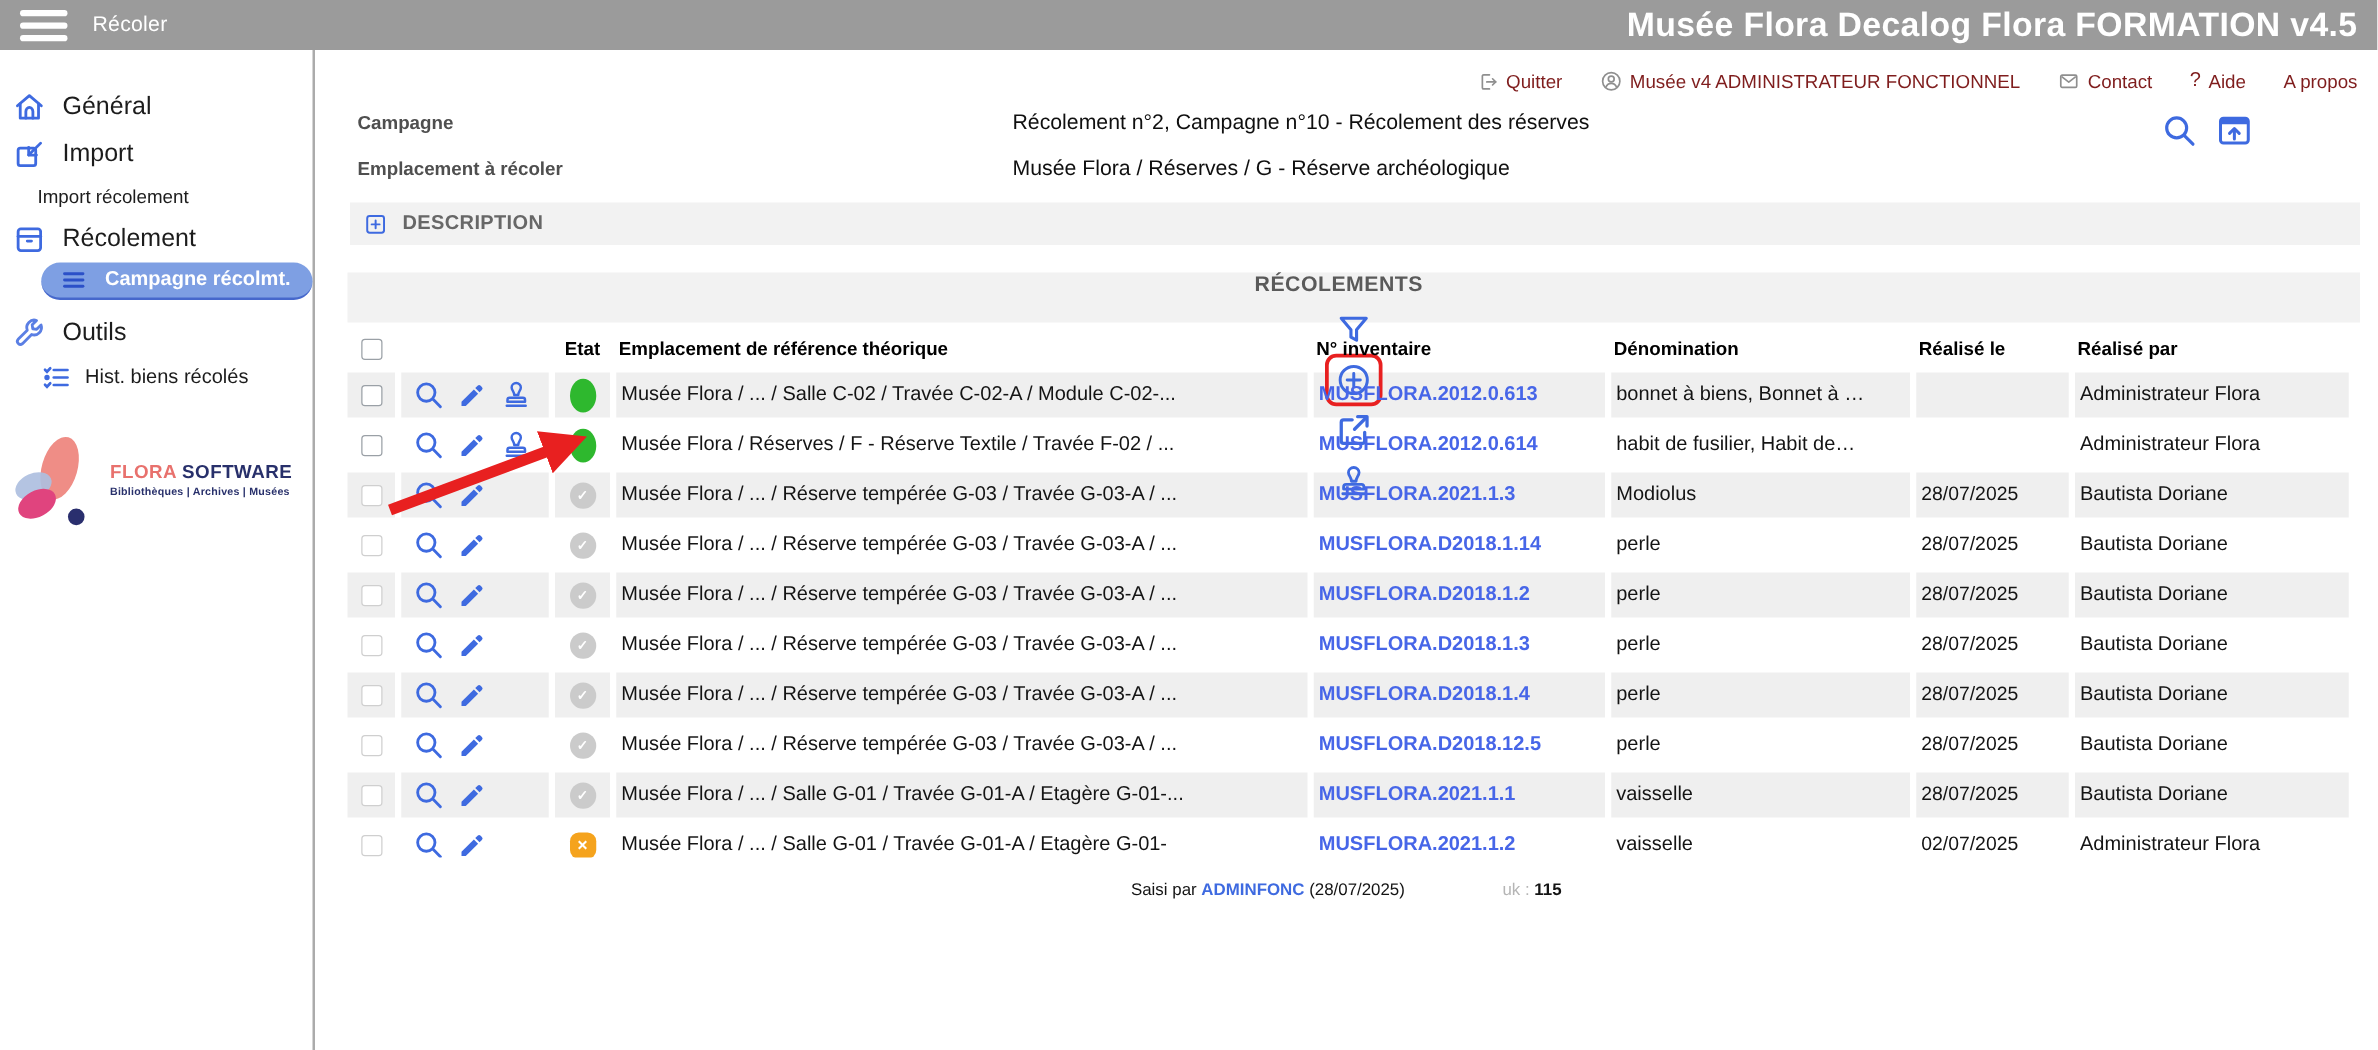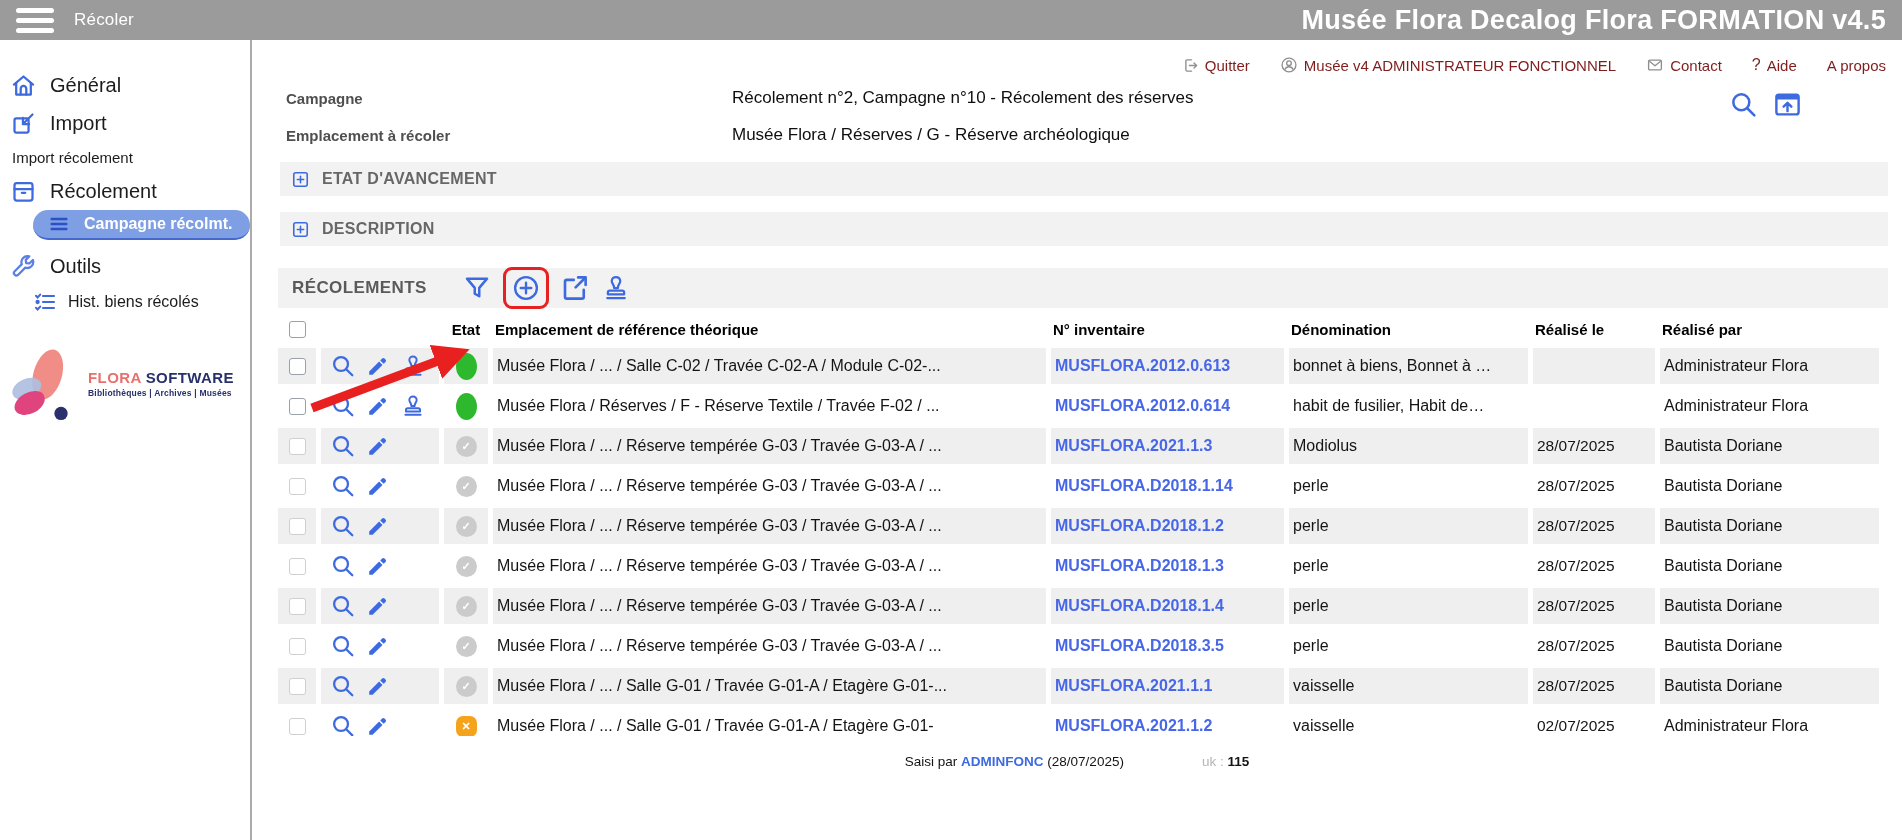--- a/index.html
+++ b/index.html
@@ -15,51 +15,51 @@
   .topbar-title { margin-left:auto; font-weight:bold; font-size:27px; letter-spacing:.3px; }
 
   
   .layout { display:flex; height:800px; }
   .sidebar { flex:0 0 252px; width:252px; border-right:2px solid #ababab; padding-top:26px; background:#fff; }
   .main { flex:1; position:relative; background:#fff; }
 
   
   .side-item { display:flex; align-items:center; gap:13px; padding-left:10px; height:38px; font-size:20px; color:#1c1c1c; cursor:pointer; }
   .side-item svg { flex:0 0 auto; }
-  .side-sub { height:30px; padding-left:12px; font-size:15px; }
+  .side-sub { height:30px; padding-left:30px; font-size:15px; }
   .side-sub2 { height:32px; padding-left:33px; font-size:16px; gap:11px; }
   .side-selected { height:30px; margin-left:33px; padding-left:15px; background:#7e9fe3; border-bottom:2px solid #4668cc; color:#fff; font-weight:bold; font-size:16px; display:flex; align-items:center; gap:14px; cursor:pointer;border-radius:15px; }
   .side-outils { margin-top:6px; height:40px; }
   .brand { margin-top:26px; display:flex; align-items:center; gap:8px; padding-left:4px; }
   .brand-text { line-height:1.25; }
   .brand-name { font-weight:bold; font-size:15px; letter-spacing:.4px; }
   .brand-name .flora { color:#e8716d; }
   .brand-name .software { color:#28306b; }
   .brand-tag { font-size:8.5px; font-weight:bold; color:#28306b; letter-spacing:.2px; }
 
   
   .utility { display:flex; justify-content:flex-end; align-items:center; gap:30px; padding:16px 16px 0 0; color:#7f1d1d; font-size:15px; }
   .util-item { display:flex; align-items:center; gap:6px; cursor:pointer; white-space:nowrap; }
   .util-q { font-size:16px; }
 
   
   .camp-block { margin-top:14px; }
   .camp-row { display:flex; align-items:center; margin-bottom:17px; }
-  .camp-label { width:480px; padding-left:34px; font-weight:bold; font-size:15px; color:#4f4f4f; }
+  .camp-label { width:558px; padding-left:34px; font-weight:bold; font-size:15px; color:#4f4f4f; }
   .camp-value { font-size:17px; color:#0f0f0f; }
   .camp-icons { position:absolute; top:50px; right:100px; display:flex; gap:15px; }
   .camp-icons span { cursor:pointer; display:flex; }
 
   
   .section-bar { height:34px; background:#f2f2f2; display:flex; align-items:center; gap:12px; padding:0 11px; margin:16px 14px 0 28px; }
   .section-title { font-weight:bold; font-size:16px; color:#676767; letter-spacing:.3px; }
   .section-bar svg { cursor:pointer; }
 
   
-  .recol-bar { height:40px; background:#f2f2f2; display:flex; align-items:center; margin:22px 14px 0 26px; padding:0 14px; gap:11px; }
+  .recol-bar { height:40px; background:#f2f2f2; display:flex; align-items:center; margin:22px 14px 0 26px; padding:0 14px; gap:11px;flex-direction:column; }
   .recol-title { font-weight:bold; font-size:17px; color:#5a5a5a; letter-spacing:.4px; margin-right:24px; }
   .tool { display:flex; cursor:pointer; }
   .annotate { border:3.5px solid #e82020; border-radius:9px; padding:3px 5px; margin:-7px 0; display:flex; }
   .red-arrow { position:absolute; left:36px; top:292px; width:210px; height:86px; pointer-events:none; z-index:6; }
 
   
   .table-wrap { margin:2px 14px 0 21px; height:426px; overflow:hidden; }
   table { border-collapse:separate; border-spacing:5px 4px; table-layout:fixed; }
   col.c1{width:38px} col.c2{width:118px} col.c3{width:44px} col.c4{width:553px}
   col.c5{width:233px} col.c6{width:239px} col.c7{width:122px} col.c8{width:219px}
@@ -228,27 +228,20 @@
               <path d="M12 17.5 V11 M8.8 13.8 L12 10.6 15.2 13.8" fill="none" stroke="#3e6ae0" stroke-width="2" stroke-linecap="round" stroke-linejoin="round"></path>
             </svg>
         </span>
       </div>
 
       <div class="section-bar">
         <svg width="19" height="19" viewBox="0 0 24 24" fill="none" stroke="#3e6ae0" stroke-width="2" stroke-linecap="round">
             <rect x="3.5" y="3.5" width="17" height="17" rx="2.5"></rect>
             <path d="M12 8 v8 M8 12 h8"></path>
           </svg>
-        <span class="section-title">ETAT D'AVANCEMENT</span>
-      </div>
-      <div class="section-bar">
-        <svg width="19" height="19" viewBox="0 0 24 24" fill="none" stroke="#3e6ae0" stroke-width="2" stroke-linecap="round">
-            <rect x="3.5" y="3.5" width="17" height="17" rx="2.5"></rect>
-            <path d="M12 8 v8 M8 12 h8"></path>
-          </svg>
         <span class="section-title">DESCRIPTION</span>
       </div>
 
       <div class="recol-bar">
         <span class="recol-title">RÉCOLEMENTS</span>
         <span class="tool">
           <svg width="30" height="30" viewBox="0 0 24 24" fill="none" stroke="#3e6ae0" stroke-width="2" stroke-linejoin="round">
               <path d="M4 4.5 h16 l-6.2 7.4 v6.6 l-3.6-1.9 v-4.7 z"></path>
             </svg>
         </span>
@@ -595,21 +588,21 @@
                         <path d="M5.5 17 v-1.4 a1.6 1.6 0 0 1 1.6-1.6 h9.8 a1.6 1.6 0 0 1 1.6 1.6 V17 z"></path>
                         <path d="M5 20 h14"></path>
                       </svg>
         </span>
       </div>
     </td>
     <td>
                   <span class="badge gray">✓</span>
                 </td>
     <td>Musée Flora / ... / Réserve tempérée G-03 / Travée G-03-A / ...</td>
-    <td><a class="inv-link">MUSFLORA.D2018.3.5</a></td>
+    <td><a class="inv-link">MUSFLORA.D2018.12.5</a></td>
     <td>perle</td>
     <td class="c-date">28/07/2025</td>
     <td>Bautista Doriane</td>
   </tr>
 
   <tr class="alt dim">
     <td>
                   <span class="checkbox"></span>
                 </td>
     <td>

